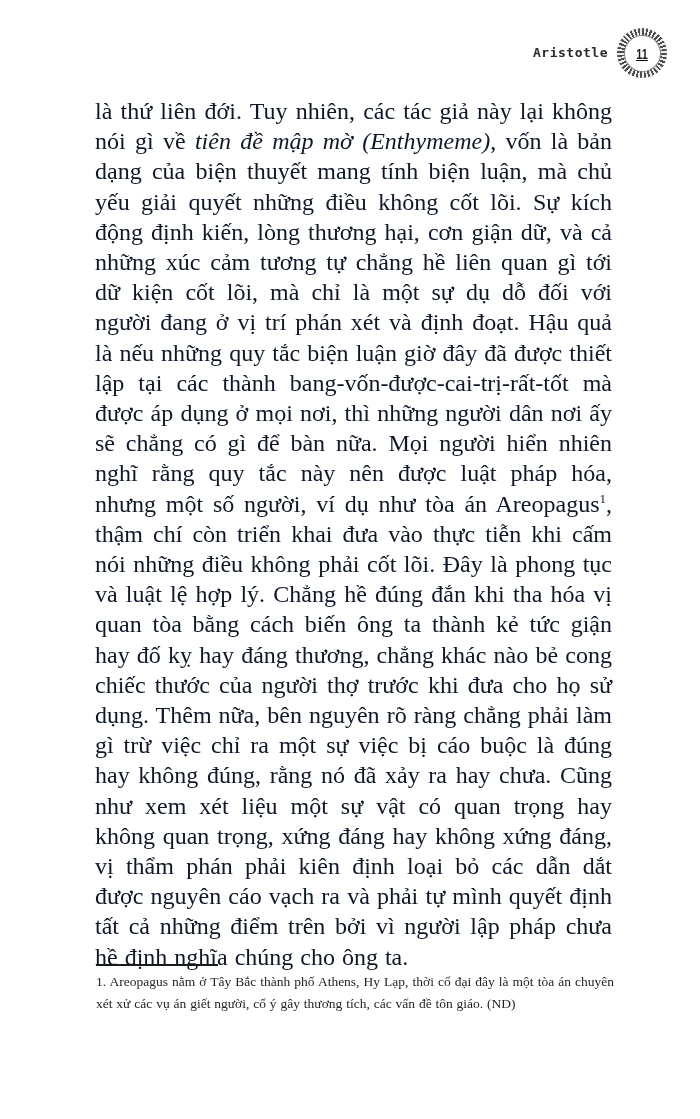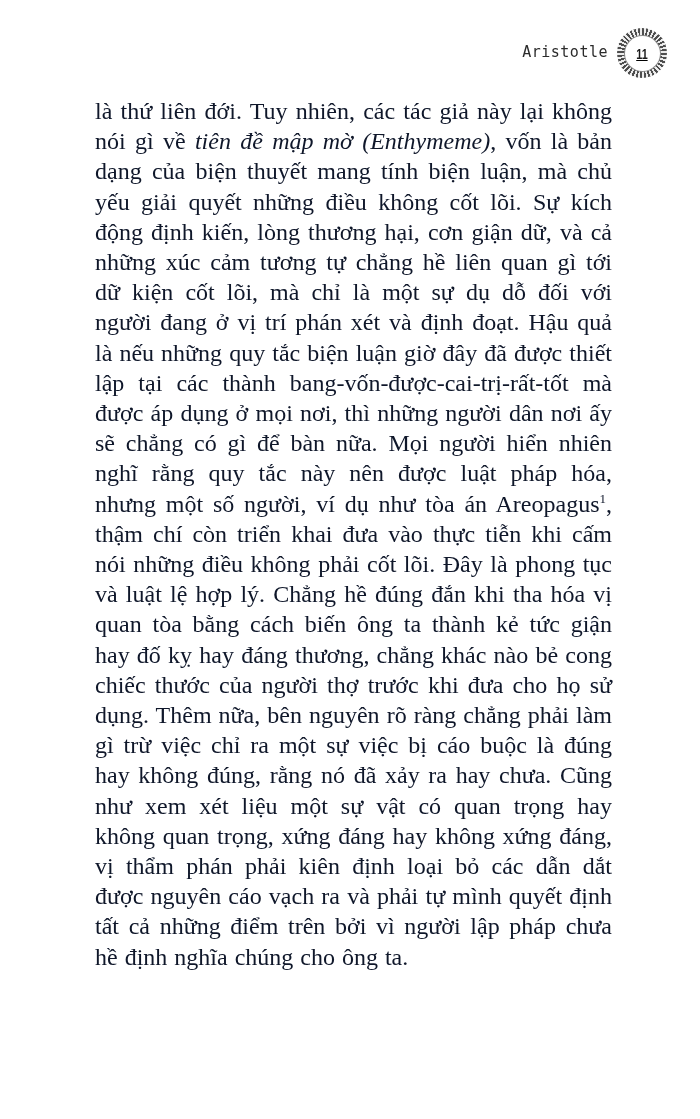--- a/index.html
+++ b/index.html
@@ -21,22 +21,22 @@
   .header {
     position: absolute;
     top: 28px;
     right: 33px;
     display: flex;
     align-items: center;
     gap: 9px;
   }
   .running-title {
     font-family: "DejaVu Sans Mono", monospace;
-    font-size: 15px;
-    font-weight: 400;
+    font-size: 13px;
+    font-weight: 700;
     color: #2b2b2b;
     letter-spacing: 0.5px;
     padding-bottom: 2px;
   }
   .page-badge {
     width: 50px;
     height: 50px;
     border-radius: 50%;
     background: repeating-conic-gradient(#4e4e4e 0deg 5deg, #ececec 5deg 10deg);
     display: flex;
@@ -112,14 +112,18 @@
     <span class="running-title">Aristotle</span>
     <span class="page-badge">
       <span class="page-badge-inner">
         <span class="page-number">11</span>
       </span>
     </span>
   </div>
 
   <p class="body-text"><span class="seg-normal">là thứ liên đới. Tuy nhiên, các tác giả này lại không nói gì về </span><span class="seg-italic">tiên đề mập mờ (Enthymeme)</span><span class="seg-normal">, vốn là bản dạng của biện thuyết mang tính biện luận, mà chủ yếu giải quyết những điều không cốt lõi. Sự kích động định kiến, lòng thương hại, cơn giận dữ, và cả những xúc cảm tương tự chẳng hề liên quan gì tới dữ kiện cốt lõi, mà chỉ là một sự dụ dỗ đối với người đang ở vị trí phán xét và định đoạt. Hậu quả là nếu những quy tắc biện luận giờ đây đã được thiết lập tại các thành bang-vốn-được-cai-trị-rất-tốt mà được áp dụng ở mọi nơi, thì những người dân nơi ấy sẽ chẳng có gì để bàn nữa. Mọi người hiển nhiên nghĩ rằng quy tắc này nên được luật pháp hóa, nhưng một số người, ví dụ như tòa án Areopagus</span><span class="seg-sup">1</span><span class="seg-normal">, thậm chí còn triển khai đưa vào thực tiễn khi cấm nói những điều không phải cốt lõi. Đây là phong tục và luật lệ hợp lý. Chẳng hề đúng đắn khi tha hóa vị quan tòa bằng cách biến ông ta thành kẻ tức giận hay đố kỵ hay đáng thương, chẳng khác nào bẻ cong chiếc thước của người thợ trước khi đưa cho họ sử dụng. Thêm nữa, bên nguyên rõ ràng chẳng phải làm gì trừ việc chỉ ra một sự việc bị cáo buộc là đúng hay không đúng, rằng nó đã xảy ra hay chưa. Cũng như xem xét liệu một sự vật có quan trọng hay không quan trọng, xứng đáng hay không xứng đáng, vị thẩm phán phải kiên định loại bỏ các dẫn dắt được nguyên cáo vạch ra và phải tự mình quyết định tất cả những điểm trên bởi vì người lập pháp chưa hề định nghĩa chúng cho ông ta.</span></p>
 
+  <div class="footnote-area">
+    <div class="footnote-rule"></div>
+    <div class="footnote-text">1. Areopagus nằm ở Tây Bắc thành phố Athens, Hy Lạp, thời cổ đại đây là một tòa án chuyên xét xử các vụ án giết người, cố ý gây thương tích, các vấn đề tôn giáo. (ND)</div>
+  </div>
 
 </div>
 
 </body></html>

